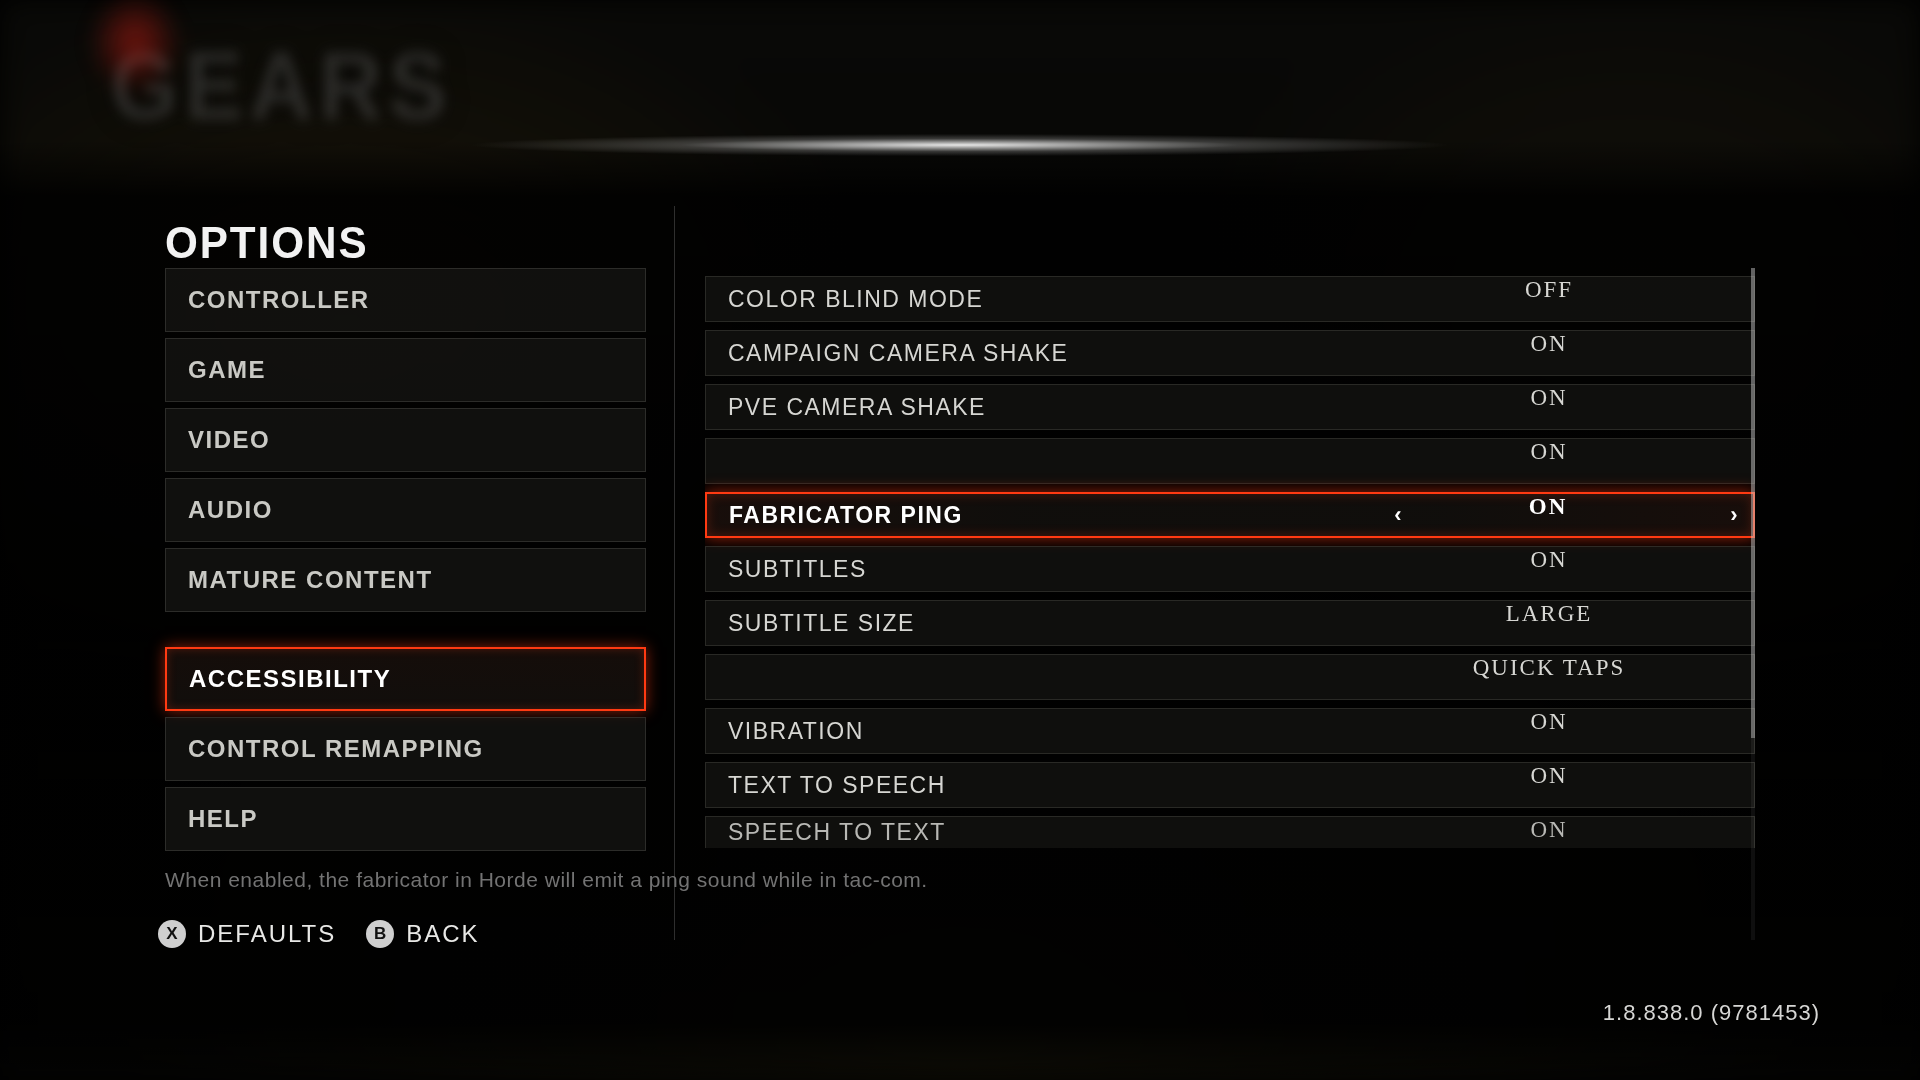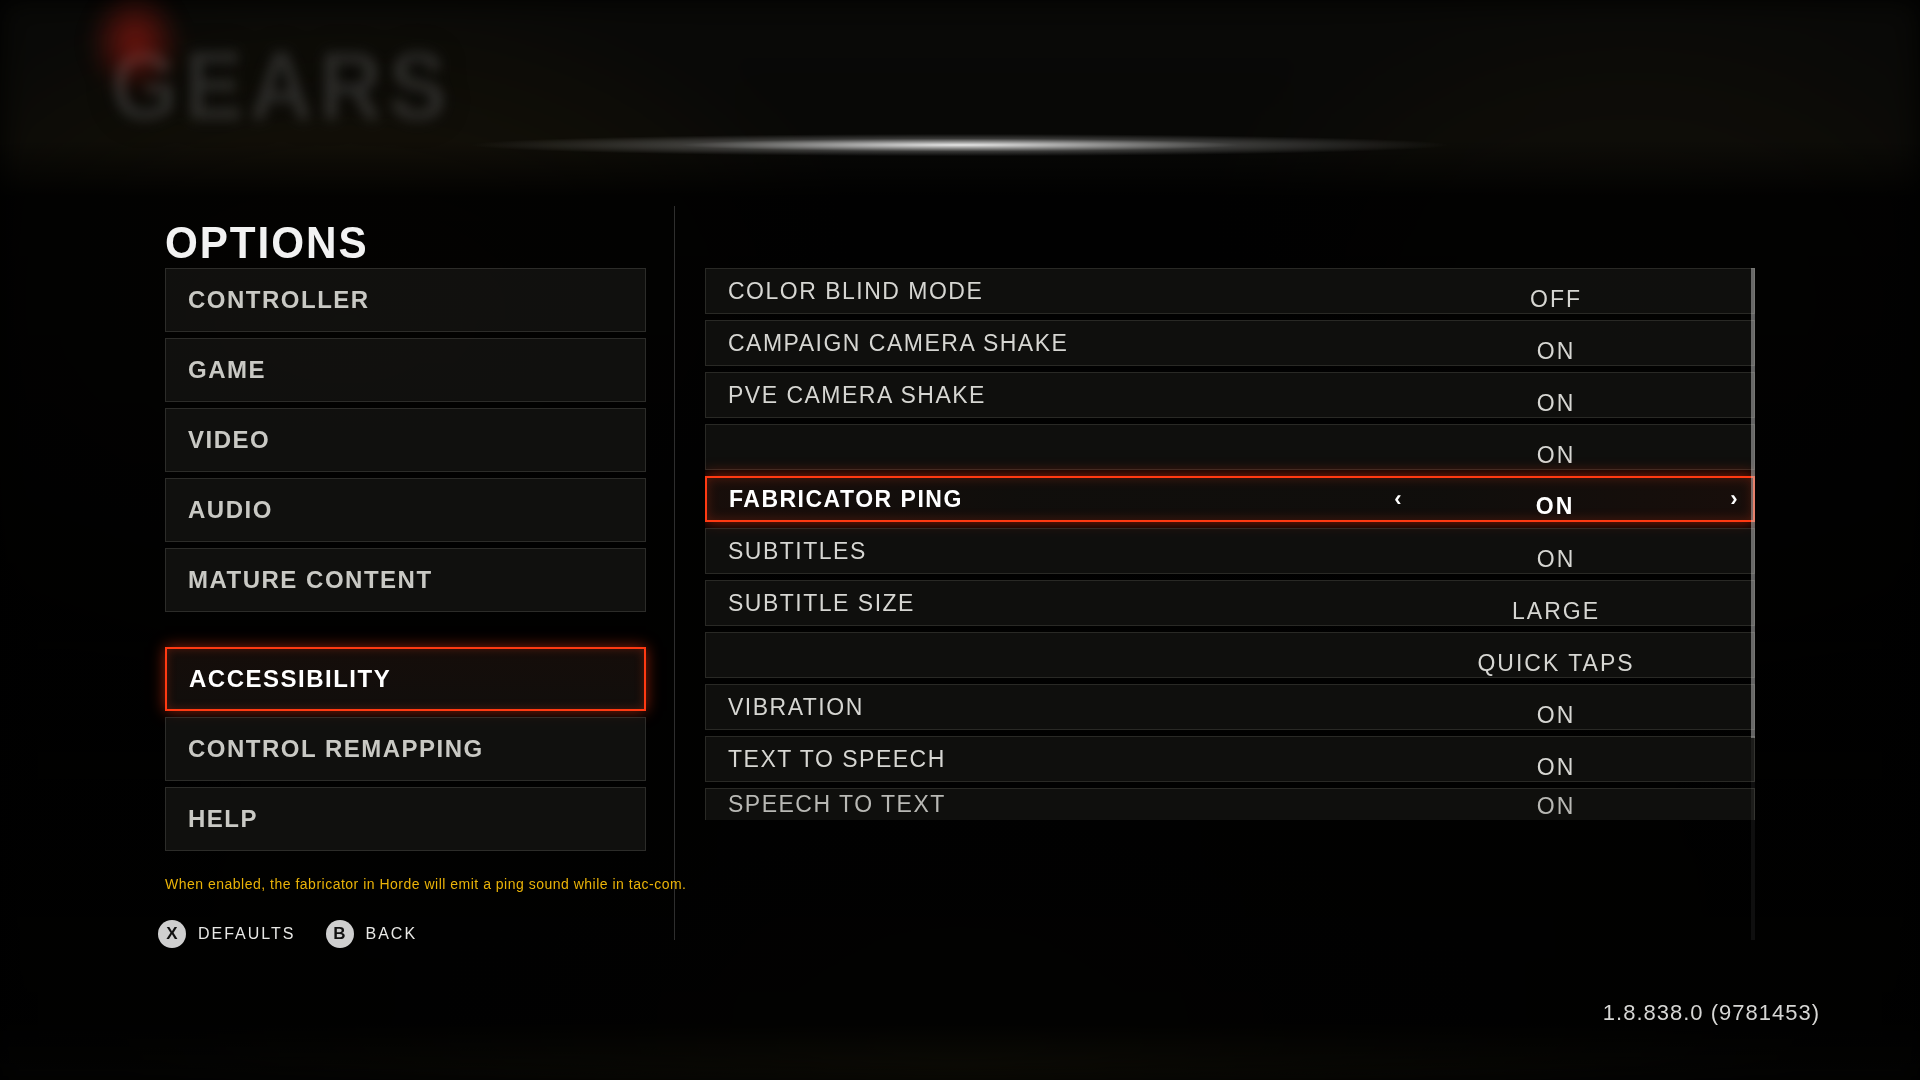--- a/index.html
+++ b/index.html
@@ -118,59 +118,60 @@
   .row {
     height: 46px;
     margin-bottom: 6px;
     background: rgba(25,25,22,0.6);
     border: 1px solid rgba(120,120,110,0.25);
     display: flex; align-items: center;
     padding: 0 22px;
     font-size: 23px; font-weight: 500; letter-spacing: 1.5px;
     color: #d6d6d2;
     position: relative;
+    margin-top: 8px;
   }
   .row .label { flex: 0 0 auto; }
   .row .value-wrap {
-    position: absolute; right: 8px; top: 0; bottom: 0;
+    position: absolute; right: 15px; top: 0; bottom: 0;
     width: 380px;
-    display: flex; align-items: flex-end; justify-content: center;
+    display: flex; align-items: flex-start; justify-content: center; font-family: Liberation Serif, serif;
   }
   .row .value { letter-spacing: 2px; }
   .row.selected {
     border: 2px solid #ff3a12;
     box-shadow: 0 0 16px rgba(255,58,18,0.6), inset 0 0 12px rgba(255,58,18,0.25);
     color: #ffffff;
     background:
       linear-gradient(90deg, rgba(40,12,6,0.35), rgba(20,8,4,0.15) 30%, rgba(20,8,4,0.15) 70%, rgba(40,12,6,0.35)),
       rgba(20,20,18,0.75);
   }
   .row.selected .label, .row.selected .value { font-weight: 700; }
   .row.cut { height: 32px; border-bottom: none; margin-bottom: 0; overflow: hidden; }
   .row.cut .label, .row.cut .value { opacity: 0.85; } 
   .row.selected .chev-l { position: absolute; right: 350px; top:50%; transform: translateY(-50%); font-size:22px; font-weight:900; }
   .row.selected .chev-r { position: absolute; right: 14px;  top:50%; transform: translateY(-50%); font-size:22px; font-weight:900; }
 
   .hint {
     position: absolute; left: 165px; bottom: 188px; right: 165px;
-    font-size: 14px; color: #eab308; letter-spacing: 0.5px;
+    font-size: 21px; color: #737373; letter-spacing: 0.5px;
   }
 
   .footer {
     position: absolute; left: 158px; bottom: 132px;
     display: flex; gap: 30px; align-items: center;
   }
   .fbtn { display: flex; align-items: center; gap: 12px; }
   .glyph {
     width: 28px; height: 28px; border-radius: 50%;
     background: #cfcfcf; color: #111;
     display: flex; align-items: center; justify-content: center;
     font-weight: 800; font-size: 17px;
   }
-  .fbtn .txt { font-size: 16px; letter-spacing: 2px; color: #e8e8e6; }
+  .fbtn .txt { font-size: 24px; letter-spacing: 2px; color: #e8e8e6; }
 
   .version {
     position: absolute; right: 100px; bottom: 54px;
     font-size: 22px; color: #d6d6d4; letter-spacing: 1px;
   }
 </style>
 </head>
 <body>
 
 <div class="bg"></div>

